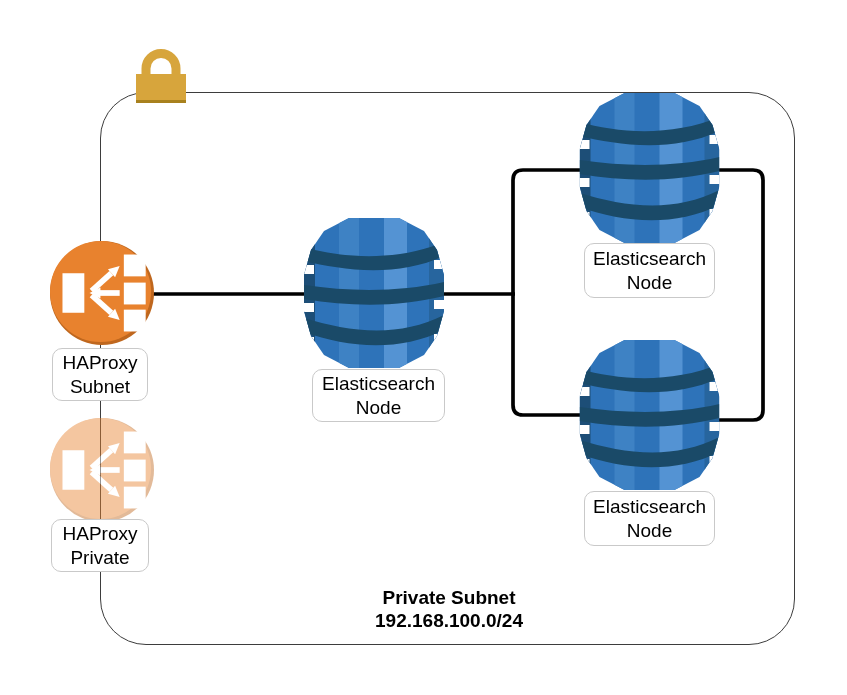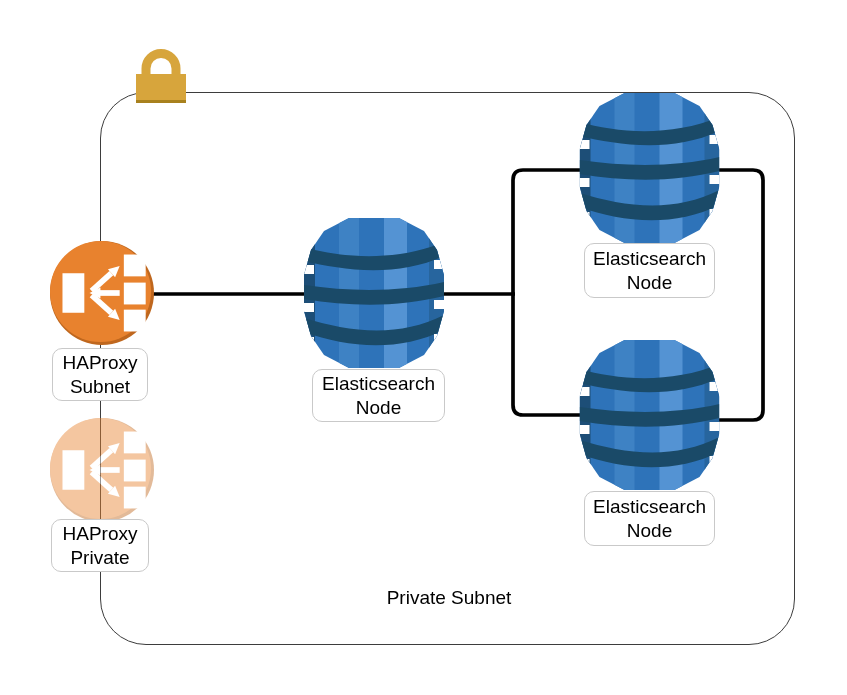--- a/index.html
+++ b/index.html
@@ -14,21 +14,21 @@
   .lines-layer{position:absolute;left:0;top:0;width:847px;height:695px;}
   .abs{position:absolute;}
   .faded{opacity:.45;}
   .label{
     position:absolute;background:#fff;border:1px solid #c9c9c9;border-radius:10px;
     display:flex;flex-direction:column;align-items:center;justify-content:center;
     font-size:19px;line-height:24px;text-align:center;box-sizing:border-box;
   }
   .subnet-label{
     position:absolute;left:299px;top:586px;width:300px;text-align:center;
-    font-size:19px;line-height:23px;
+    font-size:19px;line-height:23px;font-weight:bold;
   }
 </style>
 </head>
 <body>
 
 <div class="canvas">
 
   <svg width="0" height="0" style="position:absolute" aria-hidden="true">
     <defs>
       <clipPath id="db-clip">
@@ -137,15 +137,16 @@
         <use href="#db-icon" width="141" height="150"></use>
       </svg>
     <div class="label" style="left:584px;top:491px;width:131px;height:55px">
       <span>Elasticsearch</span>
       <span>Node</span>
     </div>
   </div>
 
   <div class="subnet-label">
     <div>Private Subnet</div>
+    <div>192.168.100.0/24</div>
   </div>
 
 </div>
 
 </body></html>

